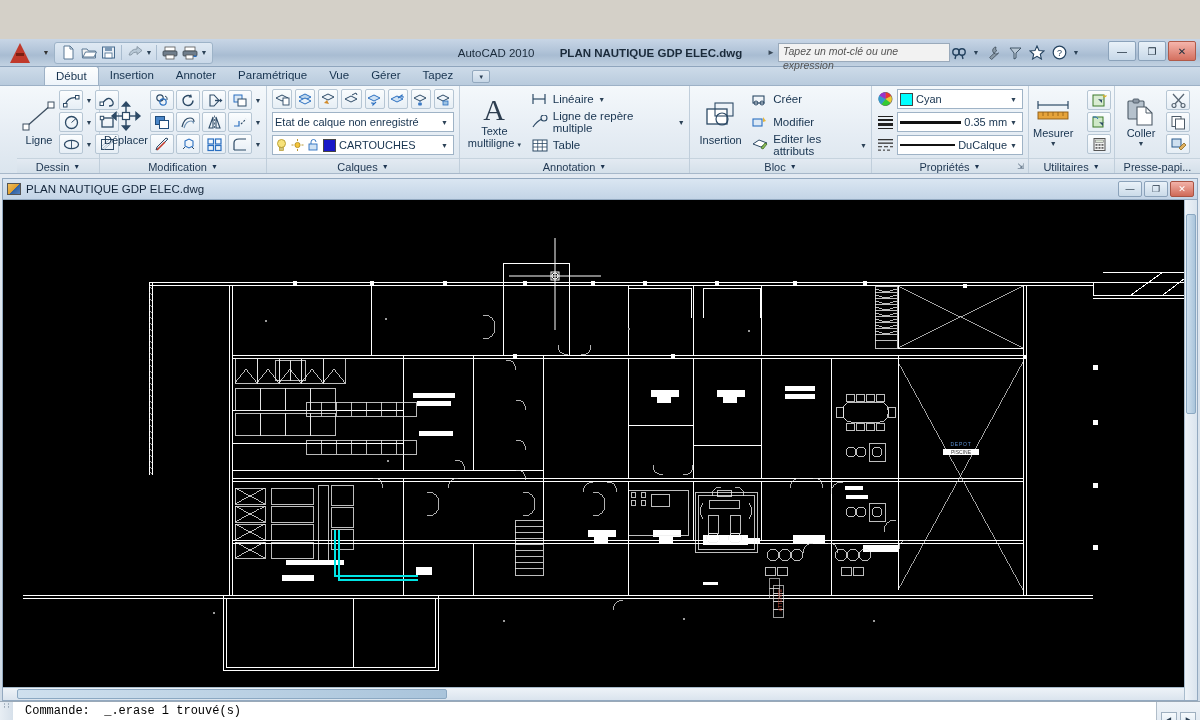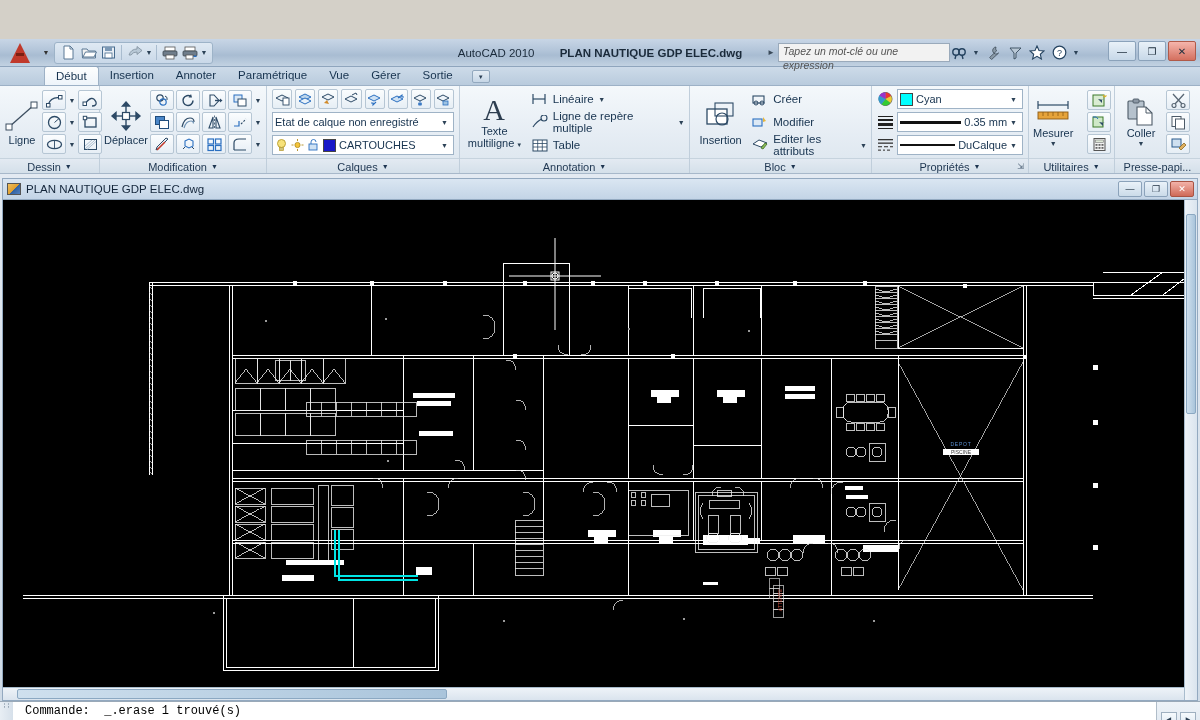--- a/index.html
+++ b/index.html
@@ -438,27 +438,27 @@
     </div>
   </div>
 
   <div class="ribbon-tabs">
     <div class="rtab active">Début</div>
     <div class="rtab">Insertion</div>
     <div class="rtab">Annoter</div>
     <div class="rtab">Paramétrique</div>
     <div class="rtab">Vue</div>
     <div class="rtab">Gérer</div>
-    <div class="rtab">Sortie</div>
+    <div class="rtab">Tapez</div>
     <div class="rtab-mini">▼</div>
   </div>
 
   <div class="ribbon">
 
-    <div class="panel" style="width:100px;">
+    <div class="panel" style="width:100px;padding-left:17px;">
       <div class="panel-body">
         <div class="bigbtn">
           <div class="gly">
             <svg width="36" height="32" viewBox="0 0 36 32">
                 <line x1="5" y1="27" x2="30" y2="5" stroke="#3c4e60" stroke-width="1.3"></line>
                 <rect x="2" y="24" width="6" height="6" fill="#fff" stroke="#3c4e60"></rect>
                 <rect x="27" y="2" width="6" height="6" fill="#fff" stroke="#3c4e60"></rect>
               </svg>
           </div>
           <div class="lbl">Ligne</div>

